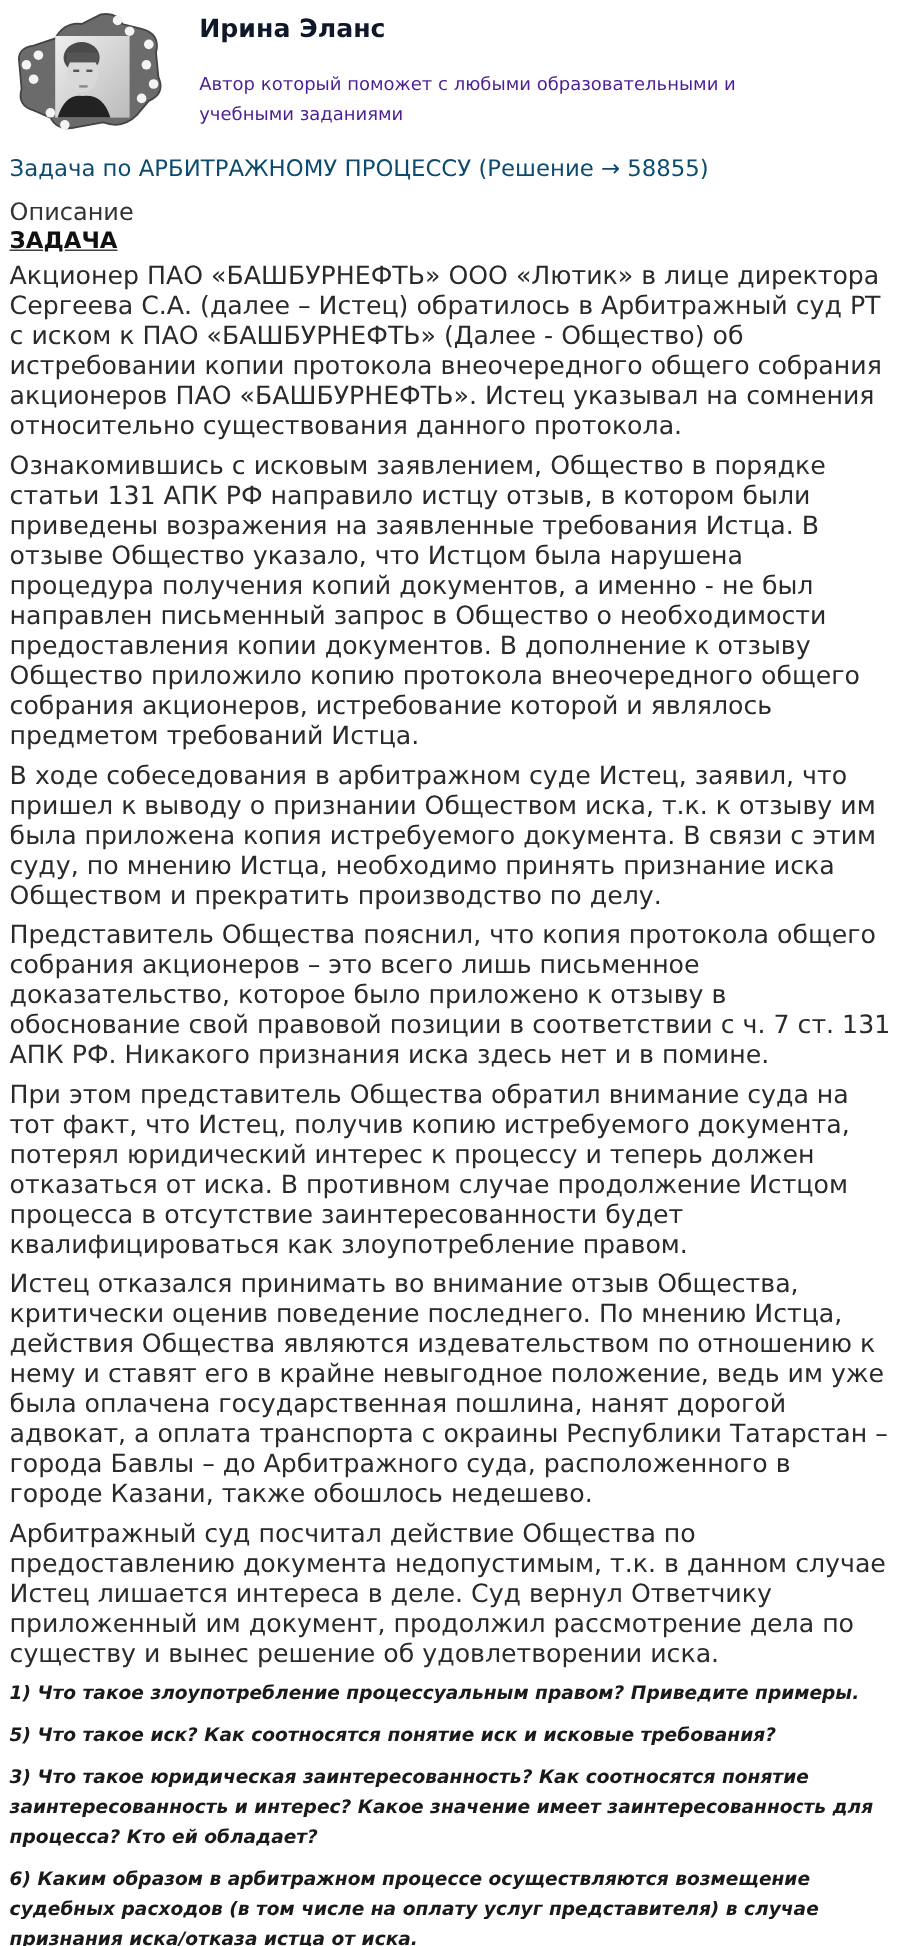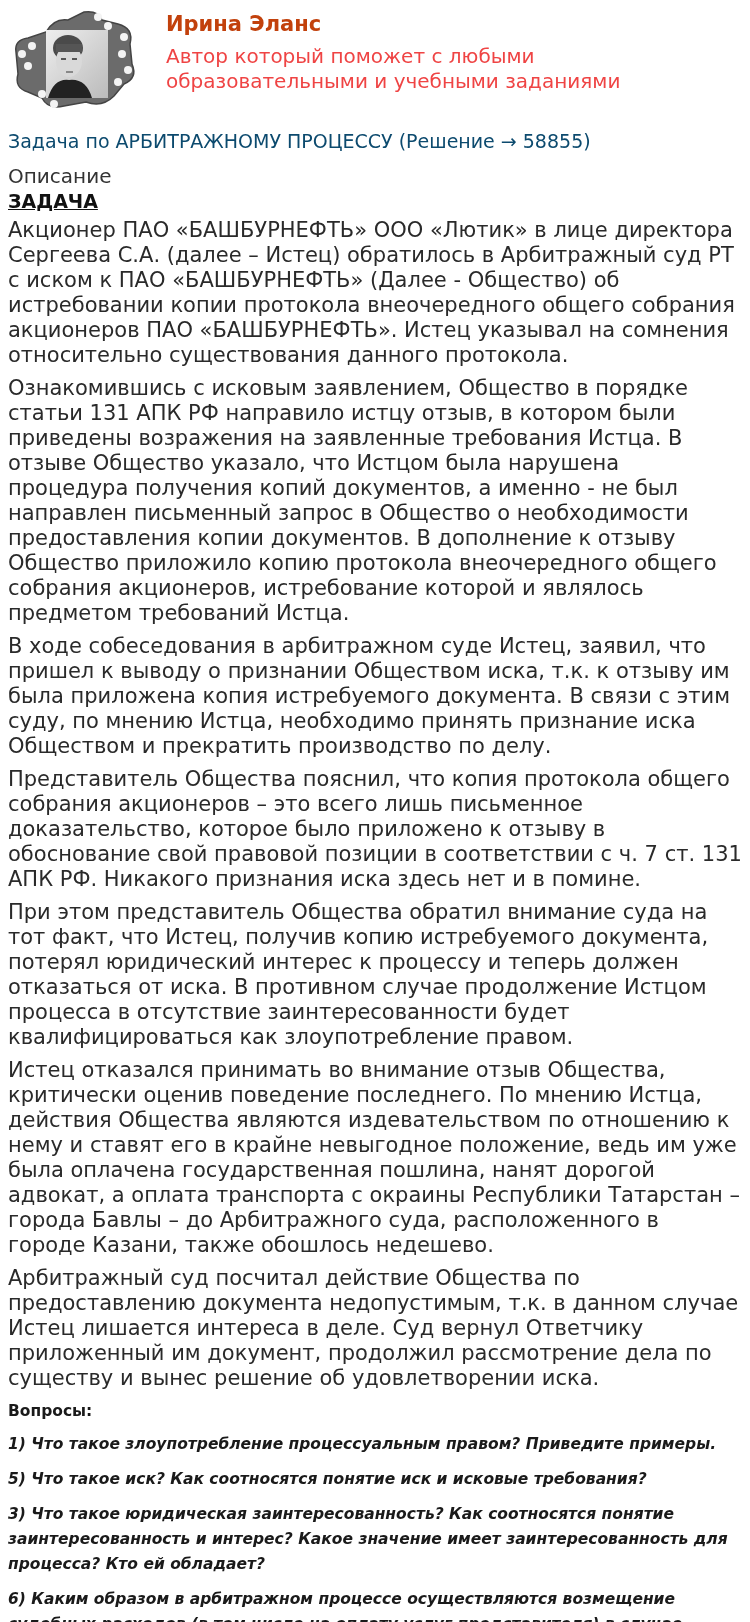--- a/index.html
+++ b/index.html
@@ -32,29 +32,29 @@
     position: relative;
     margin-left: -2px;
   }
   .author-info {
     padding-left: 18px;
     padding-top: 6px;
   }
   .author-name {
     font-size: 21px;
     font-weight: bold;
-    color: #c2410c;
+    color: #0f172a;
     line-height: 28px;
     margin: 0;
   }
   .author-desc {
-    font-size: 20px;
-    color: #ef4444;
+    font-size: 15px;
+    color: #4c1d95;
     line-height: 25px;
-    margin-top: 6px;
+    margin-top: 20px;
     max-width: 500px;
   }
   .task-title {
     font-size: 19px;
     font-weight: normal;
     color: #0c4a6e;
     margin: 14px 0 0 0;
     line-height: 30px;
   }
   .section-label {
@@ -150,21 +150,20 @@
   <div>
     <p class="para">Акционер ПАО «БАШБУРНЕФТЬ» ООО «Лютик» в лице директора Сергеева С.А. (далее – Истец) обратилось в Арбитражный суд РТ с иском к ПАО «БАШБУРНЕФТЬ» (Далее - Общество) об истребовании копии протокола внеочередного общего собрания акционеров ПАО «БАШБУРНЕФТЬ». Истец указывал на сомнения относительно существования данного протокола.</p>
     <p class="para">Ознакомившись с исковым заявлением, Общество в порядке статьи 131 АПК РФ направило истцу отзыв, в котором были приведены возражения на заявленные требования Истца. В отзыве Общество указало, что Истцом была нарушена процедура получения копий документов, а именно - не был направлен письменный запрос в Общество о необходимости предоставления копии документов. В дополнение к отзыву Общество приложило копию протокола внеочередного общего собрания акционеров, истребование которой и являлось предметом требований Истца.</p>
     <p class="para">В ходе собеседования в арбитражном суде Истец, заявил, что пришел к выводу о признании Обществом иска, т.к. к отзыву им была приложена копия истребуемого документа. В связи с этим суду, по мнению Истца, необходимо принять признание иска Обществом и прекратить производство по делу.</p>
     <p class="para">Представитель Общества пояснил, что копия протокола общего собрания акционеров – это всего лишь письменное доказательство, которое было приложено к отзыву в обоснование свой правовой позиции в соответствии с ч. 7 ст. 131 АПК РФ. Никакого признания иска здесь нет и в помине.</p>
     <p class="para">При этом представитель Общества обратил внимание суда на тот факт, что Истец, получив копию истребуемого документа, потерял юридический интерес к процессу и теперь должен отказаться от иска. В противном случае продолжение Истцом процесса в отсутствие заинтересованности будет квалифицироваться как злоупотребление правом.</p>
     <p class="para">Истец отказался принимать во внимание отзыв Общества, критически оценив поведение последнего. По мнению Истца, действия Общества являются издевательством по отношению к нему и ставят его в крайне невыгодное положение, ведь им уже была оплачена государственная пошлина, нанят дорогой адвокат, а оплата транспорта с окраины Республики Татарстан – города Бавлы – до Арбитражного суда, расположенного в городе Казани, также обошлось недешево.</p>
     <p class="para">Арбитражный суд посчитал действие Общества по предоставлению документа недопустимым, т.к. в данном случае Истец лишается интереса в деле. Суд вернул Ответчику приложенный им документ, продолжил рассмотрение дела по существу и вынес решение об удовлетворении иска.</p>
   </div>
 
-  <div class="questions-label">Вопросы:</div>
 
   <div>
     <p class="question">1) Что такое злоупотребление процессуальным правом? Приведите примеры.</p>
     <p class="question">5) Что такое иск? Как соотносятся понятие иск и исковые требования?</p>
     <p class="question">3) Что такое юридическая заинтересованность? Как соотносятся понятие заинтересованность и интерес? Какое значение имеет заинтересованность для процесса? Кто ей обладает?</p>
     <p class="question">6) Каким образом в арбитражном процессе осуществляются возмещение судебных расходов (в том числе на оплату услуг представителя) в случае признания иска/отказа истца от иска.</p>
     <p class="question">7) Оцените действия суда. Как поступили бы вы?</p>
   </div>
 
 </div>

